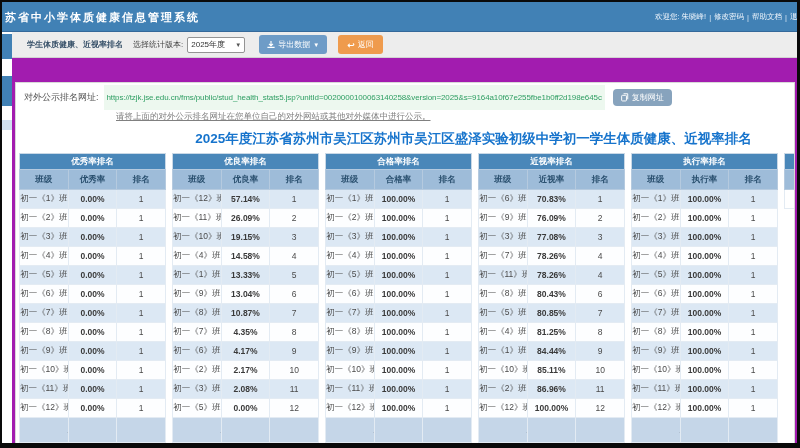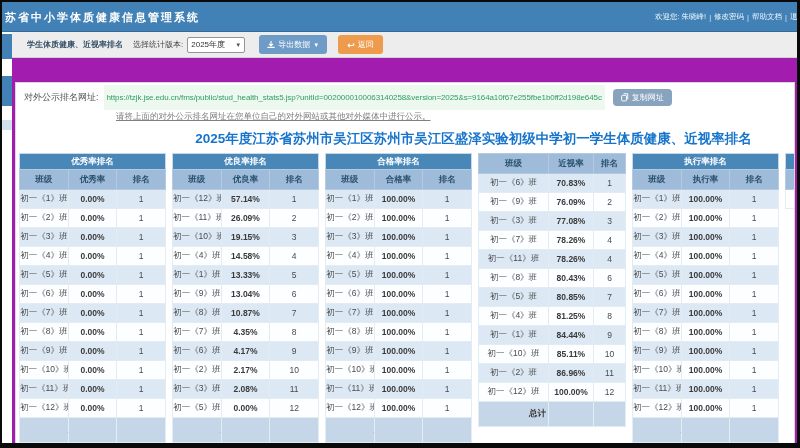--- a/index.html
+++ b/index.html
@@ -350,20 +350,23 @@
               </tr>
               <tr class="tt">
                 <td>总计</td>
                 <td class="rv">100.00%</td>
                 <td></td>
               </tr>
             </tbody>
           </table>
           <table class="rt">
             <thead>
+              <tr>
+                <th class="gt" colspan="3">近视率排名</th>
+              </tr>
               <tr class="sh">
                 <th>班级</th>
                 <th>近视率</th>
                 <th>排名</th>
               </tr>
             </thead>
             <tbody>
               <tr>
                 <td class="cc">初一《6》班</td>
                 <td class="rv">70.83%</td>

